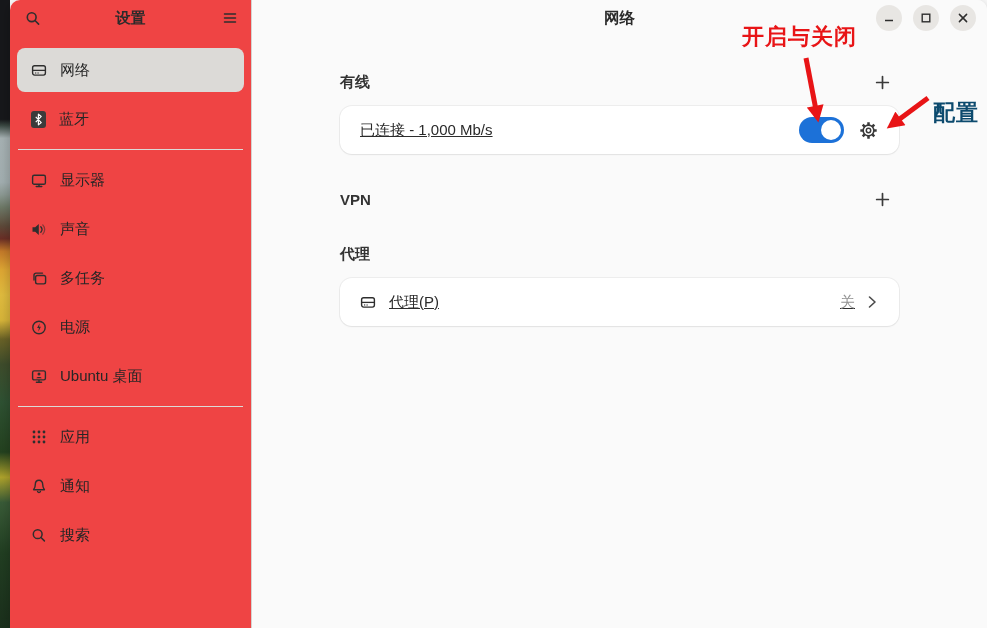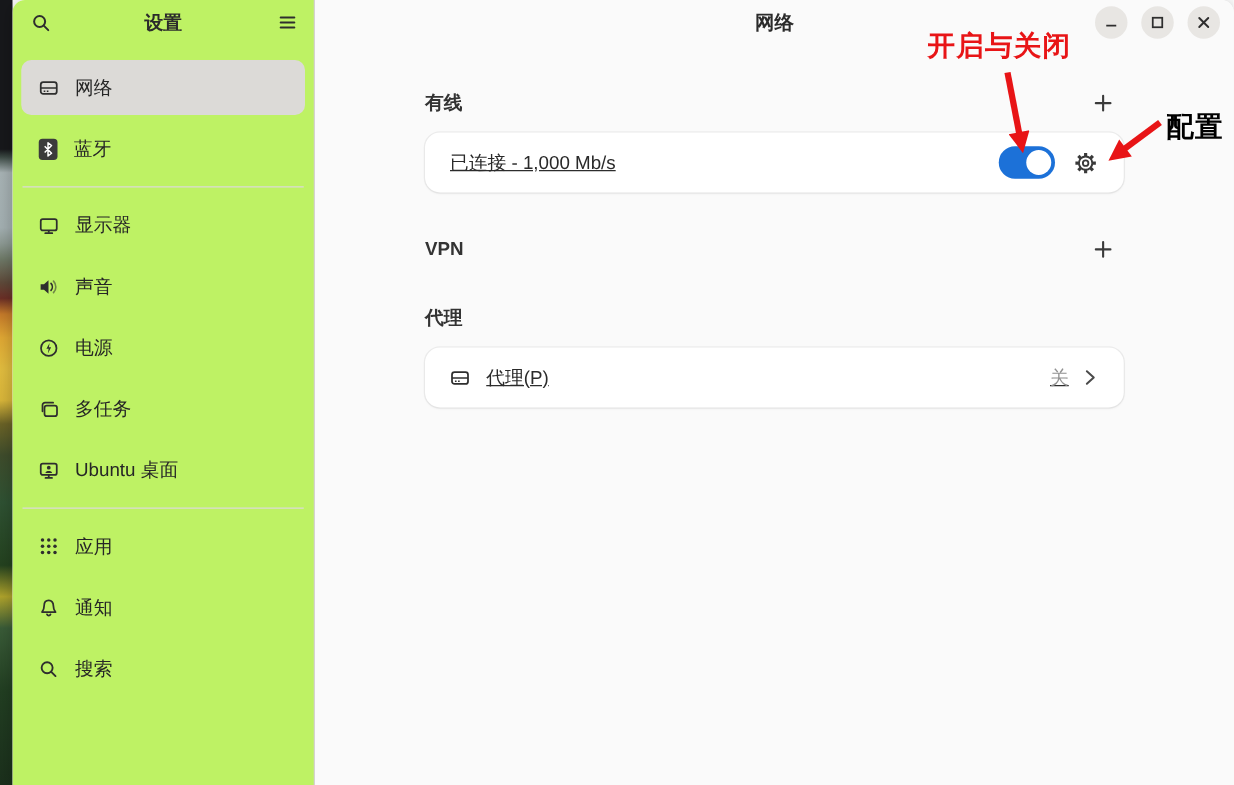--- a/index.html
+++ b/index.html
@@ -12,21 +12,21 @@
       #17181b 0%,#17181b 19%,#3c4a44 20%,
       #a8b3b5 22%,#a4b0b2 29%,#8d9a94 31%,
       #6f7a68 33%,#5e4a3a 36%,#6b2f26 38%,
       #c57a2a 40%,#e0a834 43%,#e2bd3f 47%,#d9b63a 51%,
       #6b6327 54%,#3f4d2c 58%,#2f5233 64%,
       #24421f 72%,#b0a42c 76%,#3a5c38 80%,
       #223f22 88%,#1b301c 100%);}
   .window{position:absolute;left:10px;top:0;width:977px;height:628px;display:flex;
     border-radius:10px 10px 0 0;overflow:hidden;box-shadow:0 2px 14px rgba(0,0,0,.25);}
   
-  .sidebar{width:242px;min-width:242px;background:#bef264;border-right:1px solid #d5d3d0;
+  .sidebar{width:242px;min-width:242px;background:#ef4444;border-right:1px solid #d5d3d0;
     box-sizing:border-box;display:flex;flex-direction:column;}
   .sb-header{position:relative;height:36px;display:flex;align-items:center;justify-content:center;}
   .sb-title{font-weight:bold;font-size:15px;color:#2b2b2b;}
   .sb-hbtn{position:absolute;top:3px;width:30px;height:30px;border:none;background:transparent;
     display:flex;align-items:center;justify-content:center;border-radius:6px;padding:0;cursor:pointer;}
   .sb-hbtn.left{left:8px;} .sb-hbtn.right{right:6px;}
   .sb-nav{padding:12px 7px 0 7px;flex:1;}
   .sb-item{height:44px;margin-bottom:5px;display:flex;align-items:center;gap:13px;
     padding:0 0 0 14px;border-radius:8px;cursor:pointer;}
   .sb-item.selected{background:#dcdad7;}
@@ -135,34 +135,34 @@
                 <path d="M1.5 5.8 H4.2 L7.8 2.6 V13.4 L4.2 10.2 H1.5 Z" fill="#2e2e2e"></path>
                 <path d="M9.8 5.2 A4.2 4.2 0 0 1 9.8 10.8" fill="none" stroke="#2e2e2e" stroke-width="1.3" stroke-linecap="round"></path>
                 <path d="M11.8 3.4 A6.6 6.6 0 0 1 11.8 12.6" fill="none" stroke="#2e2e2e" stroke-width="1.3" stroke-linecap="round" opacity=".55"></path>
               </svg>
           </span>
           <span class="lbl">声音</span>
         </div>
         <div class="sb-item">
           <span class="icon16">
             <svg width="17" height="17" viewBox="0 0 16 16">
+                <path d="M3 9.5 V4.6 A2 2 0 0 1 5 2.6 H11.5" fill="none" stroke="#2e2e2e" stroke-width="1.4" stroke-linecap="round"></path>
+                <rect x="4.6" y="5" width="10" height="8.4" rx="1.8" fill="none" stroke="#2e2e2e" stroke-width="1.4"></rect>
+              </svg>
+          </span>
+          <span class="lbl">多任务</span>
+        </div>
+        <div class="sb-item">
+          <span class="icon16">
+            <svg width="17" height="17" viewBox="0 0 16 16">
                 <circle cx="8" cy="8" r="6.2" fill="none" stroke="#2e2e2e" stroke-width="1.4"></circle>
                 <path d="M8.7 3.8 L6.1 8.5 H7.9 L7.3 12.2 L9.9 7.3 H8.1 Z" fill="#2e2e2e"></path>
               </svg>
           </span>
           <span class="lbl">电源</span>
-        </div>
-        <div class="sb-item">
-          <span class="icon16">
-            <svg width="17" height="17" viewBox="0 0 16 16">
-                <path d="M3 9.5 V4.6 A2 2 0 0 1 5 2.6 H11.5" fill="none" stroke="#2e2e2e" stroke-width="1.4" stroke-linecap="round"></path>
-                <rect x="4.6" y="5" width="10" height="8.4" rx="1.8" fill="none" stroke="#2e2e2e" stroke-width="1.4"></rect>
-              </svg>
-          </span>
-          <span class="lbl">多任务</span>
         </div>
         <div class="sb-item">
           <span class="icon16">
             <svg width="17" height="17" viewBox="0 0 16 16">
                 <rect x="1.6" y="2.4" width="12.8" height="9" rx="1.6" fill="none" stroke="#2e2e2e" stroke-width="1.4"></rect>
                 <circle cx="8" cy="5.6" r="1.5" fill="#2e2e2e"></circle>
                 <path d="M5.4 9.8 C5.4 7.9 10.6 7.9 10.6 9.8" fill="#2e2e2e"></path>
                 <line x1="8" y1="11.4" x2="8" y2="13.4" stroke="#2e2e2e" stroke-width="1.4"></line>
                 <line x1="5.4" y1="13.8" x2="10.6" y2="13.8" stroke="#2e2e2e" stroke-width="1.4" stroke-linecap="round"></line>
               </svg>
@@ -330,14 +330,14 @@
   <svg class="ann-svg" viewBox="0 0 987 628">
     <defs>
       <marker id="arrhead" viewBox="0 0 10 10" refX="2.5" refY="5" markerUnits="userSpaceOnUse" markerWidth="19" markerHeight="17" orient="auto">
         <path d="M0,0 L10,5 L0,10 Z" fill="#e81416"></path>
       </marker>
     </defs>
     <line x1="806" y1="58" x2="816" y2="110" stroke="#e81416" stroke-width="5" marker-end="url(#arrhead)"></line>
     <line x1="928" y1="98" x2="897" y2="121" stroke="#e81416" stroke-width="5" marker-end="url(#arrhead)"></line>
   </svg>
   <div class="ann-text" style="left:742px;top:22px;color:#e81416;">开启与关闭</div>
-  <div class="ann-text" style="left:933px;top:87px;color:#000000;">配置</div>
+  <div class="ann-text" style="left:933px;top:98px;color:#0c4a6e;">配置</div>
 </div>
 
 </body></html>

